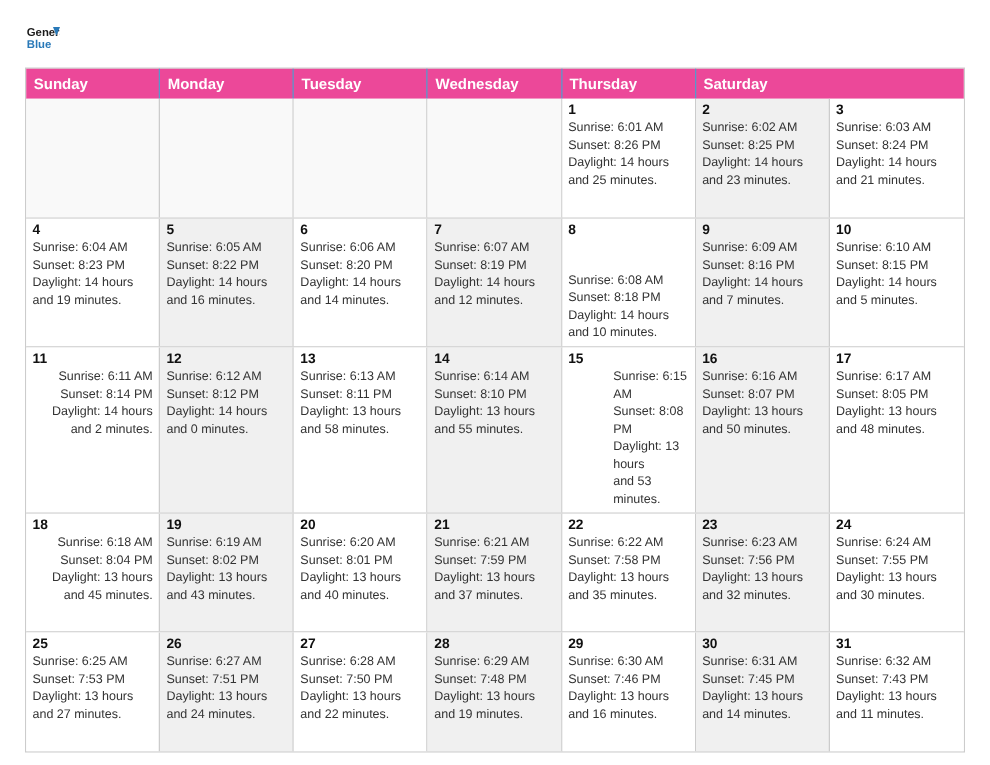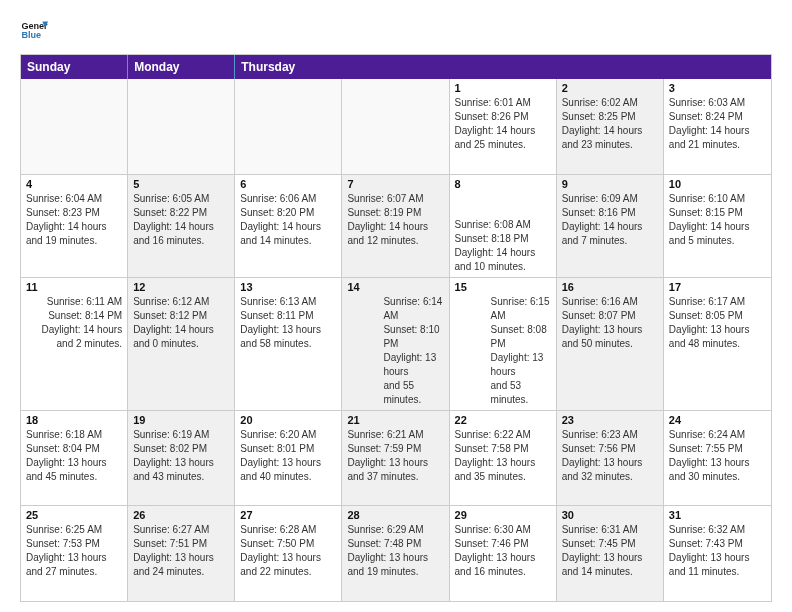--- a/index.html
+++ b/index.html
@@ -56,21 +56,21 @@
     }
     .calendar {
       flex: 1;
       display: flex;
       flex-direction: column;
       border: 1px solid #ccc;
     }
     .cal-header {
       display: grid;
       grid-template-columns: repeat(7, 1fr);
-      background: #4c1d95;
+      background: #ec4899;
     }
     .cal-header-cell {
       color: #fff;
       font-size: 12px;
       font-weight: bold;
       padding: 5px 6px;
       border-right: 1px solid #5599cc;
       text-align: left;
     }
     .cal-header-cell:last-child { border-right: none; }
@@ -131,21 +131,24 @@
     <div class="title-block">
       <div class="main-title"></div>
       <div class="subtitle"></div>
     </div>
   </div>
 
   <div class="calendar">
     <div class="cal-header">
     <div class="cal-header-cell">Sunday</div>
         <div class="cal-header-cell">Monday</div>
+        <div class="cal-header-cell">Tuesday</div>
+        <div class="cal-header-cell">Wednesday</div>
         <div class="cal-header-cell">Thursday</div>
+        <div class="cal-header-cell">Saturday</div>
       </div>
     <div class="cal-body">
     <div class="cal-row">
           <div class="cal-cell empty"></div>
           <div class="cal-cell empty"></div>
           <div class="cal-cell empty"></div>
           <div class="cal-cell empty"></div>
           <div class="cal-cell">
             <div class="day-num">1</div>
             <div class="day-info" style="white-space: pre-line;">Sunrise: 6:01 AM
@@ -236,21 +239,21 @@
           </div>
           <div class="cal-cell">
             <div class="day-num">13</div>
             <div class="day-info" style="white-space: pre-line;">Sunrise: 6:13 AM
 Sunset: 8:11 PM
 Daylight: 13 hours
 and 58 minutes.</div>
           </div>
           <div class="cal-cell shaded">
             <div class="day-num">14</div>
-            <div class="day-info" style="white-space: pre-line; margin-left: 36px;">Sunrise: 6:14 AM
+            <div class="day-info" style="white-space: pre-line;">Sunrise: 6:14 AM
 Sunset: 8:10 PM
 Daylight: 13 hours
 and 55 minutes.</div>
           </div>
           <div class="cal-cell">
             <div class="day-num">15</div>
             <div class="day-info" style="white-space: pre-line; margin-left: 36px;">Sunrise: 6:15 AM
 Sunset: 8:08 PM
 Daylight: 13 hours
 and 53 minutes.</div>
@@ -266,21 +269,21 @@
             <div class="day-num">17</div>
             <div class="day-info" style="white-space: pre-line;">Sunrise: 6:17 AM
 Sunset: 8:05 PM
 Daylight: 13 hours
 and 48 minutes.</div>
           </div>
         </div>
         <div class="cal-row">
           <div class="cal-cell">
             <div class="day-num">18</div>
-            <div class="day-info" style="white-space: pre-line;">Sunrise: 6:18 AM
+            <div class="day-info" style="white-space: pre-line; text-align: right;">Sunrise: 6:18 AM
 Sunset: 8:04 PM
 Daylight: 13 hours
 and 45 minutes.</div>
           </div>
           <div class="cal-cell shaded">
             <div class="day-num">19</div>
             <div class="day-info" style="white-space: pre-line;">Sunrise: 6:19 AM
 Sunset: 8:02 PM
 Daylight: 13 hours
 and 43 minutes.</div>

